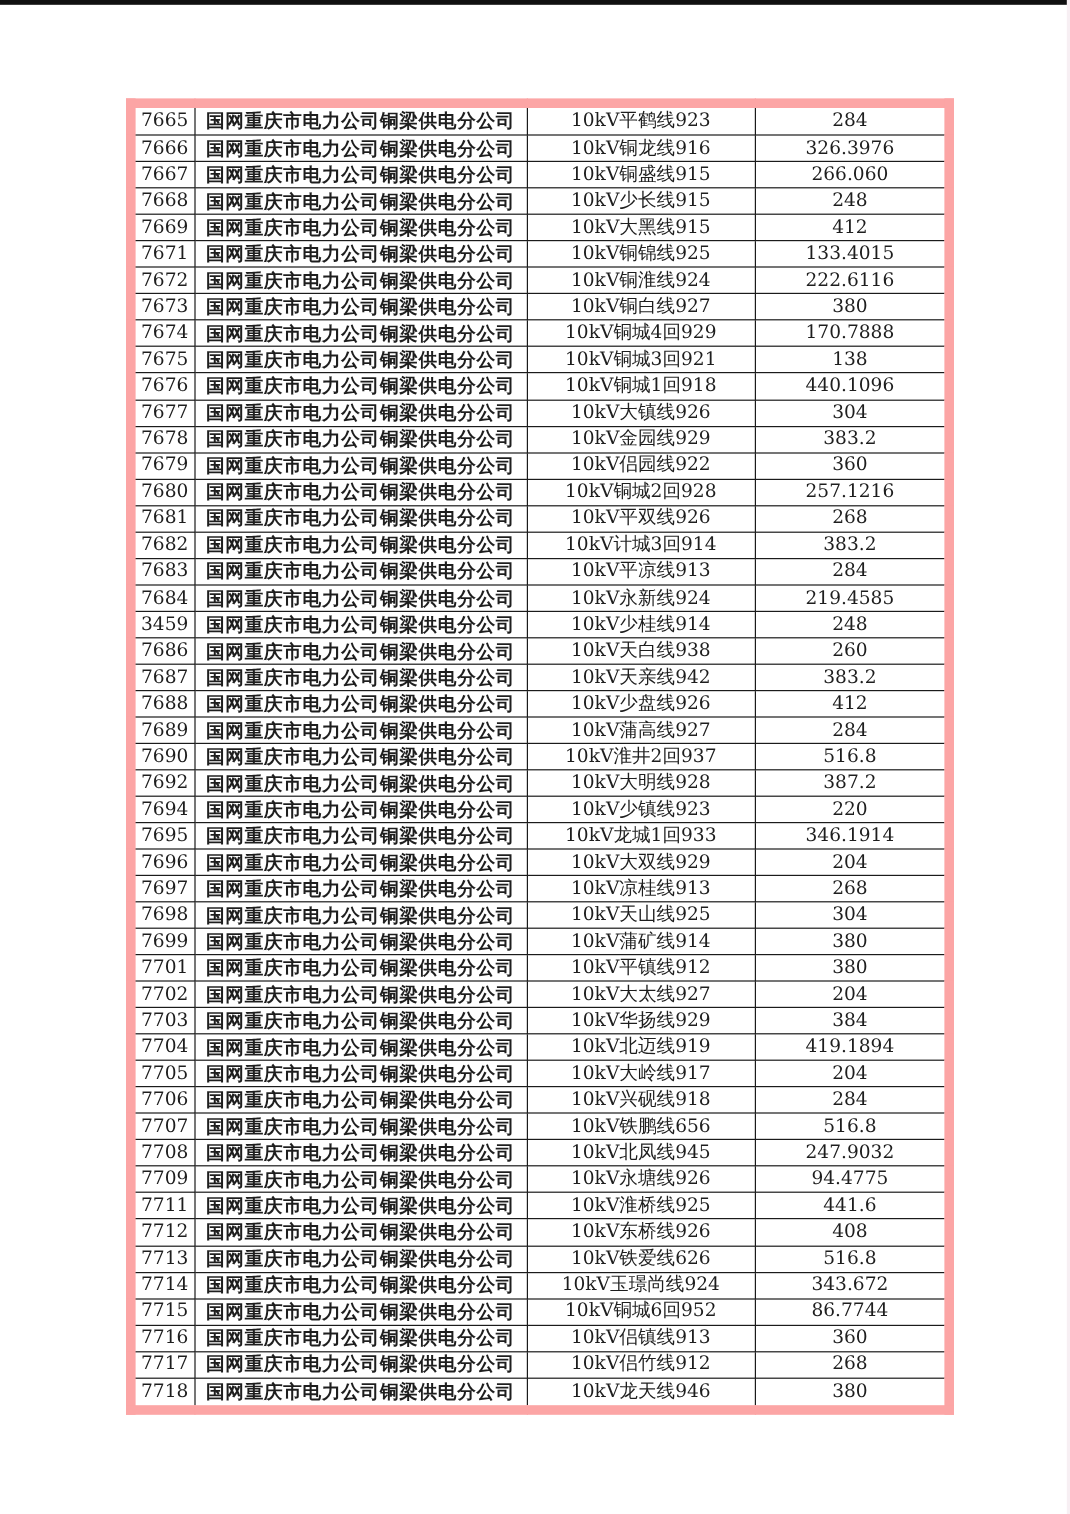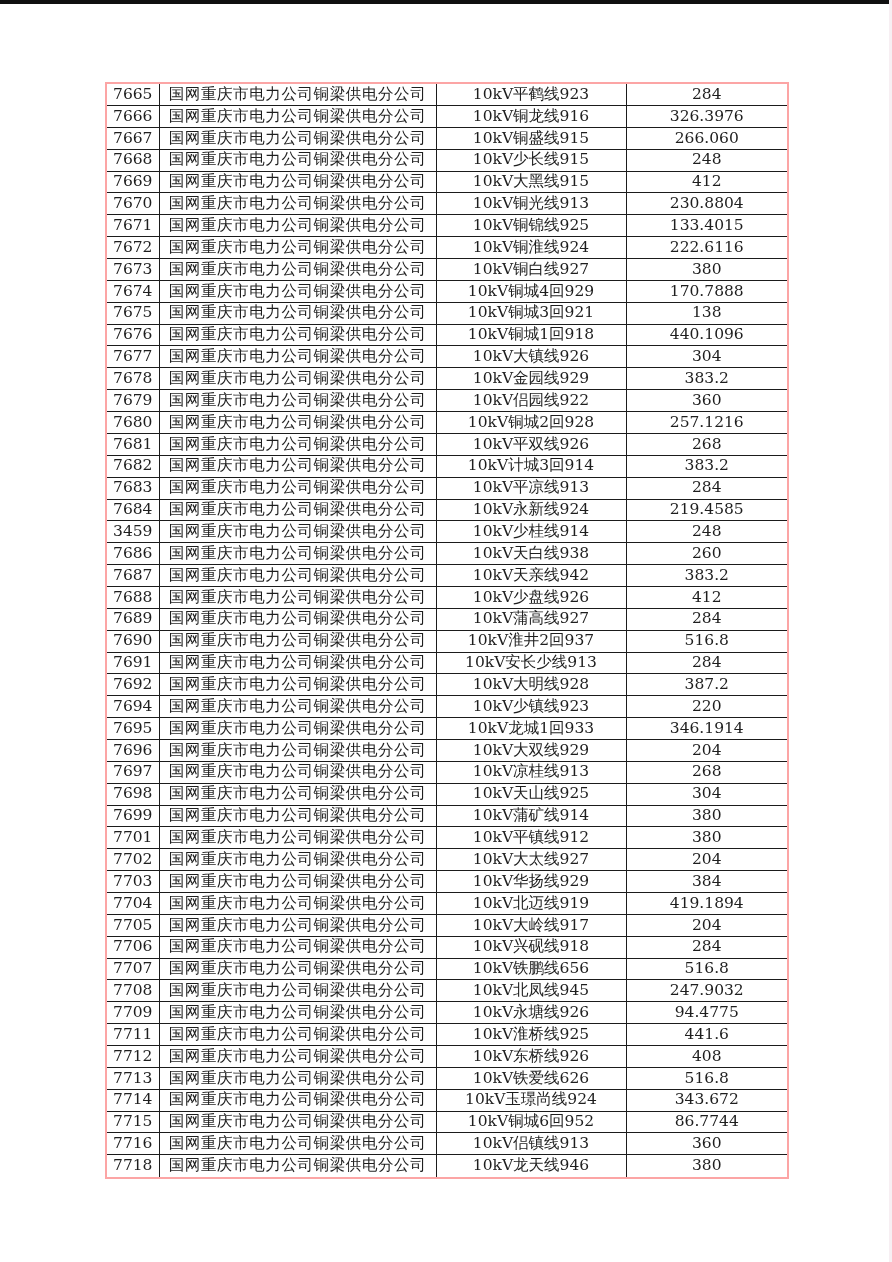--- a/index.html
+++ b/index.html
@@ -30,35 +30,36 @@
     background: #f7eff3;
   }
   table.data-table {
     position: absolute;
     left: 105px;
     top: 82px;
     width: 682px;
     height: 1097px;
     border-collapse: collapse;
     table-layout: fixed;
-    border: 2px solid #fca5a5;
+    border: 8px solid #fca5a5;
   }
   table.data-table td {
     border: 1.4px solid #1b1b1b;
     padding: 0;
     text-align: center;
     vertical-align: middle;
     font-size: 15.5px;
     line-height: 1;
     color: #1e1e1e;
     white-space: nowrap;
     overflow: hidden;
   }
   td.col-company {
     letter-spacing: 0.6px;
+    font-weight: bold;
   }
   td.col-value, td.col-id {
     font-variant-numeric: lining-nums;
   }
 </style>
 </head>
 <body>
 
 <div class="page">
   <div class="scan-bar-top"></div>
@@ -100,26 +101,20 @@
       <td class="col-value">248</td>
     </tr>
 
     <tr>
       <td class="col-id">7669</td>
       <td class="col-company">国网重庆市电力公司铜梁供电分公司</td>
       <td class="col-line">10kV大黑线915</td>
       <td class="col-value">412</td>
     </tr>
 
-    <tr>
-      <td class="col-id">7670</td>
-      <td class="col-company">国网重庆市电力公司铜梁供电分公司</td>
-      <td class="col-line">10kV铜光线913</td>
-      <td class="col-value">230.8804</td>
-    </tr>
 
     <tr>
       <td class="col-id">7671</td>
       <td class="col-company">国网重庆市电力公司铜梁供电分公司</td>
       <td class="col-line">10kV铜锦线925</td>
       <td class="col-value">133.4015</td>
     </tr>
 
     <tr>
       <td class="col-id">7672</td>
@@ -247,26 +242,20 @@
       <td class="col-value">284</td>
     </tr>
 
     <tr>
       <td class="col-id">7690</td>
       <td class="col-company">国网重庆市电力公司铜梁供电分公司</td>
       <td class="col-line">10kV淮井2回937</td>
       <td class="col-value">516.8</td>
     </tr>
 
-    <tr>
-      <td class="col-id">7691</td>
-      <td class="col-company">国网重庆市电力公司铜梁供电分公司</td>
-      <td class="col-line">10kV安长少线913</td>
-      <td class="col-value">284</td>
-    </tr>
 
     <tr>
       <td class="col-id">7692</td>
       <td class="col-company">国网重庆市电力公司铜梁供电分公司</td>
       <td class="col-line">10kV大明线928</td>
       <td class="col-value">387.2</td>
     </tr>
 
 
     <tr>
@@ -411,20 +400,26 @@
       <td class="col-value">86.7744</td>
     </tr>
 
     <tr>
       <td class="col-id">7716</td>
       <td class="col-company">国网重庆市电力公司铜梁供电分公司</td>
       <td class="col-line">10kV侣镇线913</td>
       <td class="col-value">360</td>
     </tr>
 
+    <tr>
+      <td class="col-id">7717</td>
+      <td class="col-company">国网重庆市电力公司铜梁供电分公司</td>
+      <td class="col-line">10kV侣竹线912</td>
+      <td class="col-value">268</td>
+    </tr>
 
     <tr>
       <td class="col-id">7718</td>
       <td class="col-company">国网重庆市电力公司铜梁供电分公司</td>
       <td class="col-line">10kV龙天线946</td>
       <td class="col-value">380</td>
     </tr>
   </tbody>
   </table>
 

